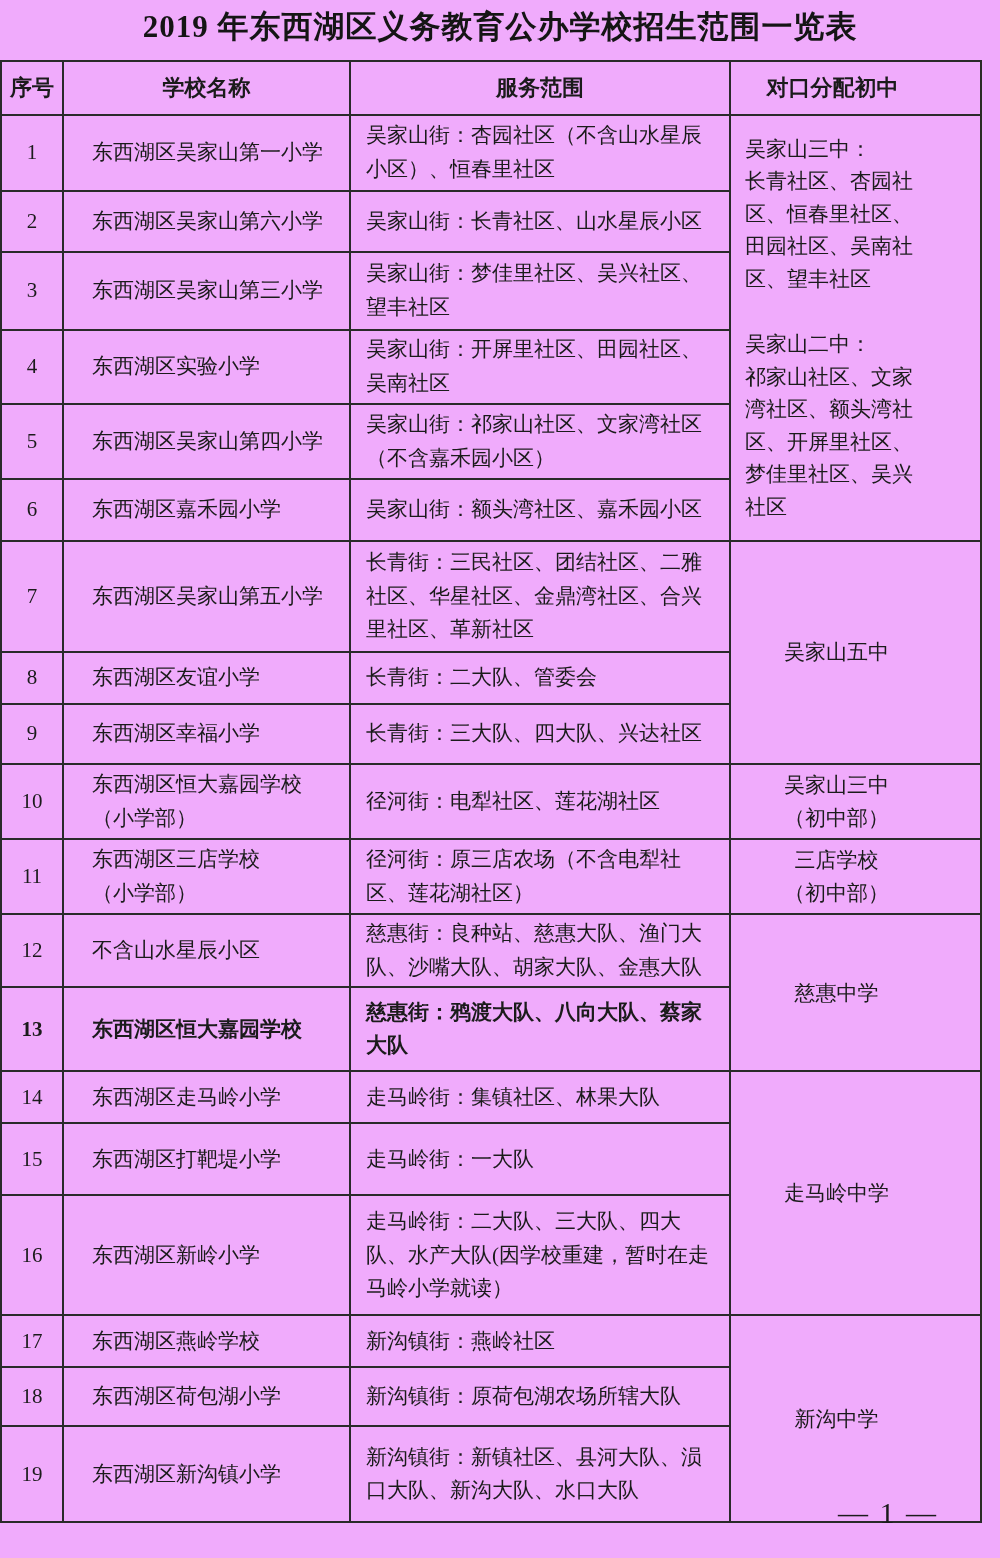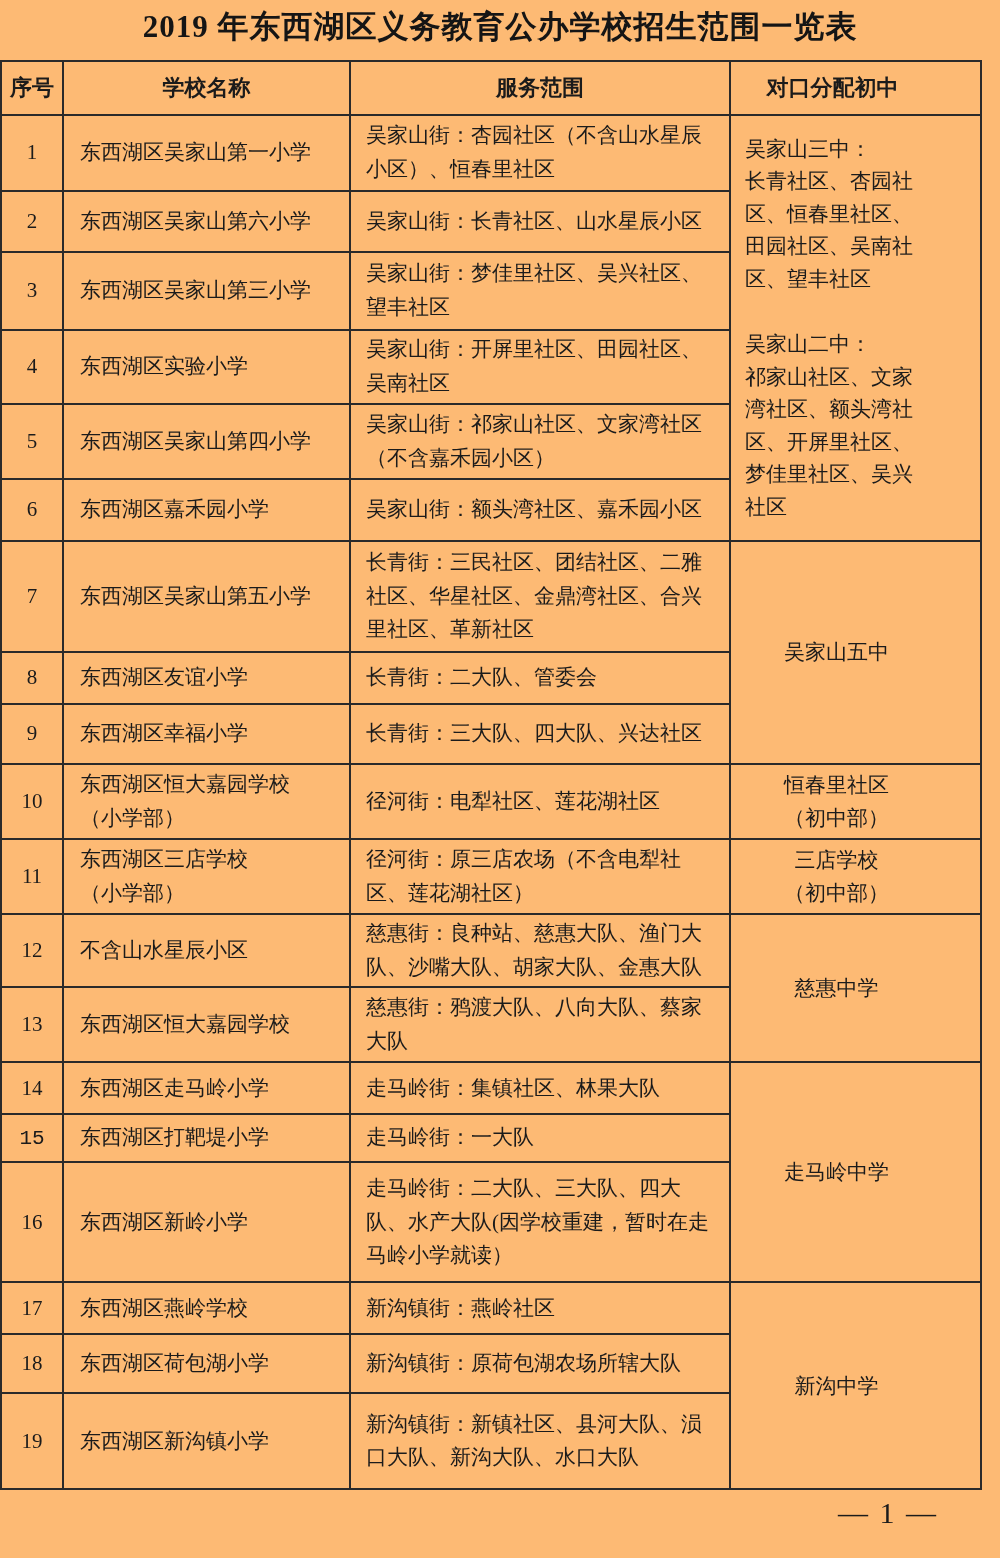--- a/index.html
+++ b/index.html
@@ -1,20 +1,20 @@
 <!DOCTYPE html>
 <html><head>
 <meta charset="utf-8">
 <style>
   html, body { margin: 0; padding: 0; background: #ffffff; }
   .page {
     position: relative;
     width: 1000px;
     height: 1558px;
-    background: #fdba74;
+    background: #f0abfc;
     color: #1b1b1b;
     font-family: "Liberation Serif", "DejaVu Serif", serif;
     overflow: hidden;
   }
   .title {
     margin: 6px 0 0 0;
     text-align: center;
     font-size: 31px;
     font-weight: bold;
     letter-spacing: 1px;
@@ -39,21 +39,21 @@
   .enroll-table th {
     font-weight: bold;
     font-size: 22px;
     text-align: center;
     padding: 4px 6px;
   }
   .enroll-table th.h-middle { padding-right: 52px; }
   td.cell-no { text-align: center; padding: 2px 4px; }
   td.cell-school {
     text-align: left;
-    padding: 2px 10px 2px 16px;
+    padding: 2px 10px 2px 28px;
     white-space: pre-line;
   }
   td.cell-service {
     text-align: left;
     padding: 2px 10px 2px 15px;
     white-space: pre-line;
   }
   td.cell-middle {
     text-align: center;
     padding: 4px 52px 4px 14px;
@@ -141,49 +141,49 @@
         <tr style="height: 60px;">
           <td class="cell-no">9</td>
           <td class="cell-school">东西湖区幸福小学</td>
           <td class="cell-service">长青街：三大队、四大队、兴达社区</td>
         </tr>
         <tr style="height: 65px;">
           <td class="cell-no">10</td>
           <td class="cell-school">东西湖区恒大嘉园学校
 （小学部）</td>
           <td class="cell-service">径河街：电犁社区、莲花湖社区</td>
-          <td class="cell-middle" rowspan="1">恒春里社区
+          <td class="cell-middle" rowspan="1">吴家山三中
 （初中部）</td>
         </tr>
         <tr style="height: 75px;">
           <td class="cell-no">11</td>
           <td class="cell-school">东西湖区三店学校
 （小学部）</td>
           <td class="cell-service">径河街：原三店农场（不含电犁社区、莲花湖社区）</td>
           <td class="cell-middle" rowspan="1">三店学校
 （初中部）</td>
         </tr>
         <tr style="height: 66px;">
           <td class="cell-no">12</td>
           <td class="cell-school">不含山水星辰小区</td>
           <td class="cell-service">慈惠街：良种站、慈惠大队、渔门大队、沙嘴大队、胡家大队、金惠大队</td>
           <td class="cell-middle" rowspan="2">慈惠中学</td>
         </tr>
-        <tr style="height: 75px;">
+        <tr style="height: 84px; font-weight: bold;">
           <td class="cell-no">13</td>
           <td class="cell-school">东西湖区恒大嘉园学校</td>
           <td class="cell-service">慈惠街：鸦渡大队、八向大队、蔡家大队</td>
         </tr>
         <tr style="height: 52px;">
           <td class="cell-no">14</td>
           <td class="cell-school">东西湖区走马岭小学</td>
           <td class="cell-service">走马岭街：集镇社区、林果大队</td>
           <td class="cell-middle" rowspan="3">走马岭中学</td>
         </tr>
-        <tr style="height: 48px; font-family: Liberation Mono, monospace;">
+        <tr style="height: 72px;">
           <td class="cell-no">15</td>
           <td class="cell-school">东西湖区打靶堤小学</td>
           <td class="cell-service">走马岭街：一大队</td>
         </tr>
         <tr style="height: 120px;">
           <td class="cell-no">16</td>
           <td class="cell-school">东西湖区新岭小学</td>
           <td class="cell-service">走马岭街：二大队、三大队、四大队、水产大队(因学校重建，暂时在走马岭小学就读）</td>
         </tr>
         <tr style="height: 52px;">

